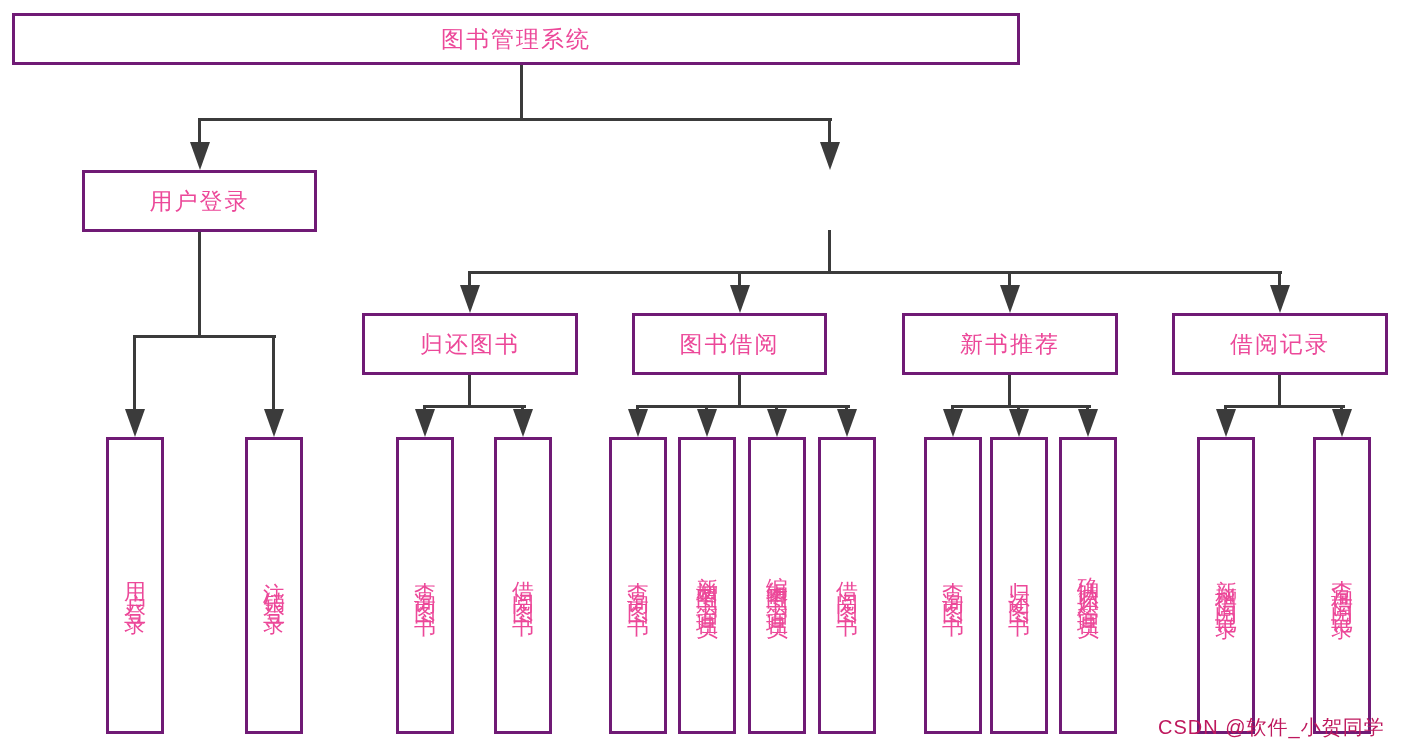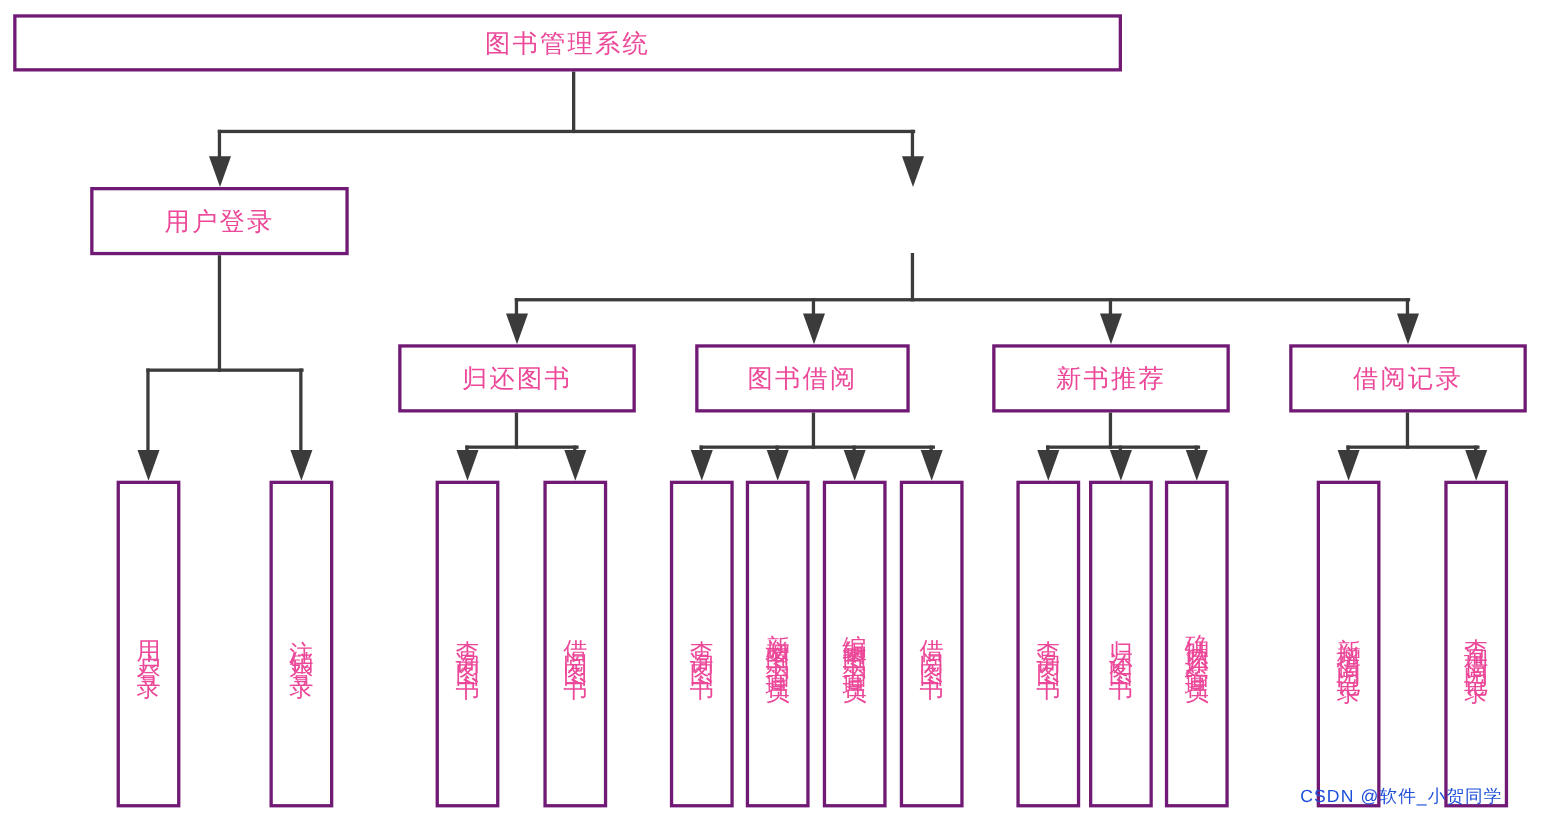--- a/index.html
+++ b/index.html
@@ -25,22 +25,22 @@
   
   .v { position:absolute; width:3px;  background:#3b3b3b; }
   .h { position:absolute; height:3px; background:#3b3b3b; }
   .a {
     position:absolute; width:0; height:0;
     border-left:10px solid transparent; border-right:10px solid transparent;
     border-top:28px solid #3b3b3b;
   }
 
   .watermark {
-    position:absolute; left:1182px; top:714px;
-    font-size:16px; letter-spacing:1px; color:#1d4ed8;
+    position:absolute; left:1158px; top:714px;
+    font-size:20px; letter-spacing:1px; color:#be185d;
     white-space:nowrap; z-index:5;
   }
 </style>
 </head>
 <body>
 
 <div class="stage">
 
   <div class="v" style="left:520px;top:64px;height:57px"></div>
   <div class="h" style="left:198px;top:118px;width:634px"></div>

